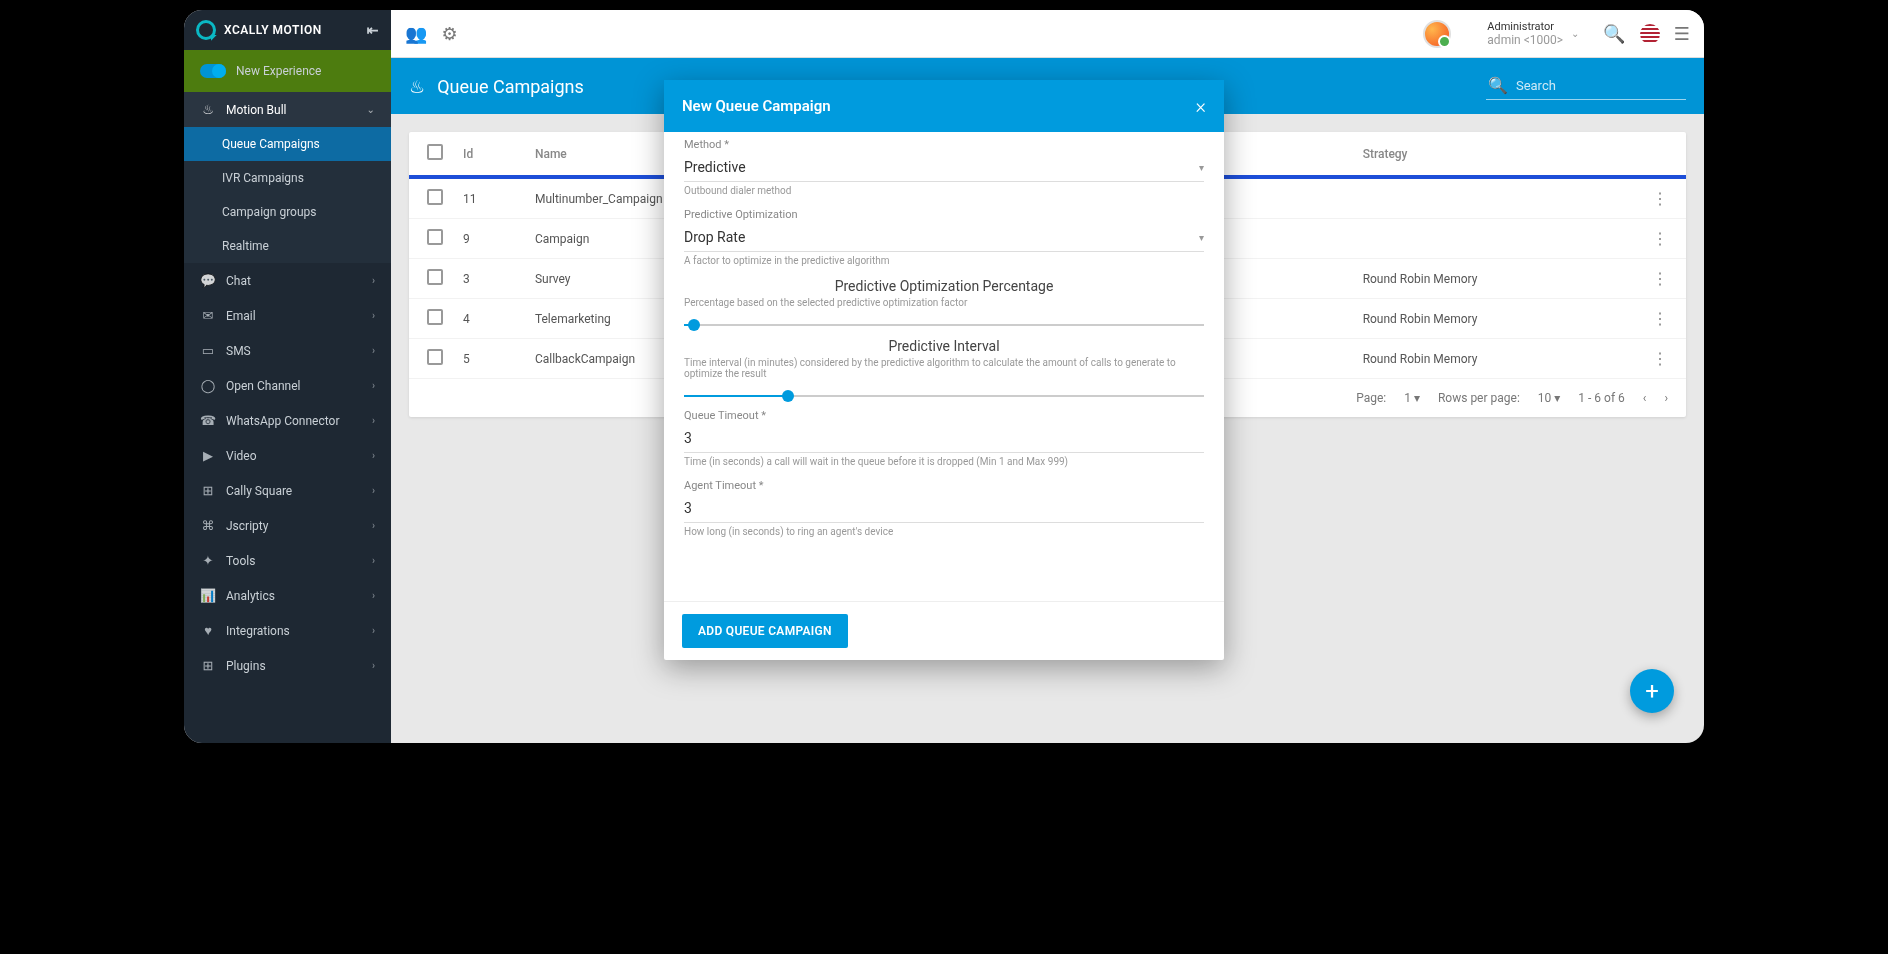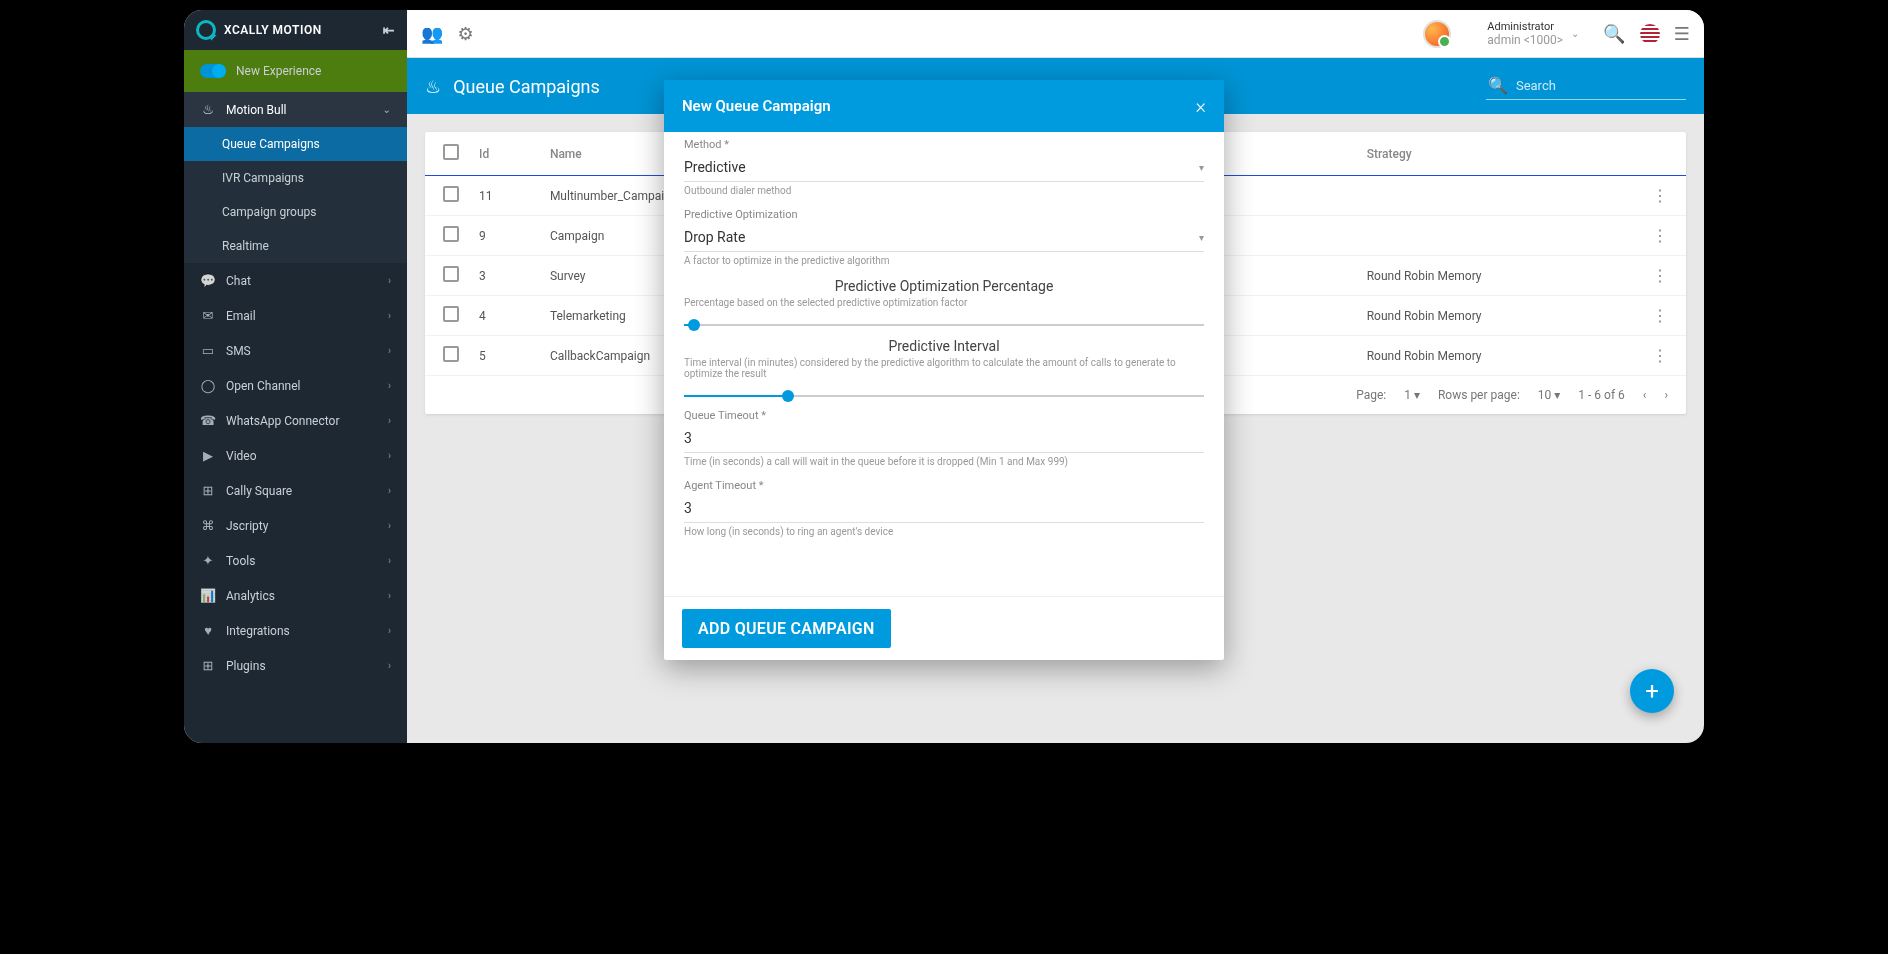--- a/index.html
+++ b/index.html
@@ -1,20 +1,20 @@
 <!DOCTYPE html>
 <html><head>
 <meta charset="utf-8">
 <style>
 * { margin: 0; padding: 0; box-sizing: border-box; font-family: -apple-system, BlinkMacSystemFont, "Segoe UI", Roboto, Arial, sans-serif; }
 body { background: #000; display: flex; justify-content: center; align-items: flex-start; padding: 10px 150px; }
 .app-window { width: 1520px; height: 733px; background: #e8e8e8; border-radius: 18px; overflow: hidden; position: relative; display: flex; box-shadow: 0 4px 20px rgba(0,0,0,0.3); }
 
 
-.sidebar { width: 223px; background: #1e2833; color: #c9d0d6; display: flex; flex-direction: column; flex-shrink: 0; }
+.sidebar { width: 207px; background: #1e2833; color: #c9d0d6; display: flex; flex-direction: column; flex-shrink: 0; }
 .sidebar-header { display: flex; align-items: center; padding: 10px 12px; gap: 8px; color: #fff; font-size: 12px; font-weight: 600; letter-spacing: 0.5px; }
 .logo-icon { width: 20px; height: 20px; border-radius: 50%; border: 3px solid #0ab8c4; position: relative; }
 .logo-icon::after { content:''; position:absolute; right:-2px; bottom:-2px; border:4px solid transparent; border-right-color:#0ab8c4; transform:rotate(45deg);}
 .collapse-icon { margin-left: auto; color:#c9d0d6; font-size:14px;}
 .sidebar-toggle { display:flex; align-items:center; padding: 14px 16px; gap:10px; font-size:12px; background:#4d7c0f; }
 .toggle-switch { width: 26px; height: 14px; background:#0094d6; border-radius:8px; position:relative;}
 .toggle-switch::after { content:''; width:14px; height:14px; background:#00aeef; border-radius:50%; position:absolute; right:0; top:0;}
 .nav { list-style:none; overflow-y:auto; }
 .nav-item { display:flex; align-items:center; padding: 10px 16px; font-size: 12px; cursor:pointer; gap:10px; }
 .nav-item .icon { width:16px; text-align:center; font-size:13px; opacity:0.8;}
@@ -39,21 +39,21 @@
 
 .page-header { background:#0094d6; color:#fff; height:56px; display:flex; align-items:center; padding:0 18px; gap:12px;}
 .page-header .ptitle { font-size:18px; font-weight:400;}
 .page-header .search-wrap{ margin-left:auto; display:flex; align-items:center; gap:8px; border-bottom:1px solid rgba(255,255,255,0.6); padding:4px 2px; width:200px;}
 .page-header .search-wrap input{ background:transparent; border:none; color:#fff; outline:none; font-size:13px; width:100%;}
 .page-header .search-wrap input::placeholder{color:rgba(255,255,255,0.8);}
 
 .content { padding: 18px; flex:1; }
 .card { background:#fff; border-radius:2px; box-shadow:0 1px 3px rgba(0,0,0,0.1); }
 table { width:100%; border-collapse:collapse; font-size:12px; color:#555;}
-th { text-align:left; padding:12px 10px; font-weight:500; color:#888; border-bottom:1px solid #1d4ed8;}
+th { text-align:left; padding:12px 10px; font-weight:500; color:#888; border-bottom:4px solid #1d4ed8;}
 td { padding:10px; border-bottom:1px solid #f2f2f2;}
 .chk { width:16px; height:16px; border:2px solid #999; border-radius:2px; display:inline-block;}
 .row-menu { color:#888; font-size:16px; cursor:pointer; text-align:right;}
 .pagination { display:flex; justify-content:flex-end; align-items:center; gap:18px; padding:12px 18px; font-size:12px; color:#777;}
 
 
 .modal-overlay { position:absolute; inset:0; background:rgba(0,0,0,0.0); display:flex; justify-content:center; pointer-events:none;}
 .modal { width:560px; background:#fff; margin-top:70px; height:580px; box-shadow:0 8px 30px rgba(0,0,0,0.35); display:flex; flex-direction:column; pointer-events:auto; border-radius:2px;}
 .modal-header { background:#009bde; color:#fff; padding:14px 18px; font-size:15px; font-weight:600; display:flex; align-items:center;}
 .modal-header .close { margin-left:auto; font-size:20px; cursor:pointer; font-weight:300;}
@@ -62,21 +62,21 @@
 .form-label { font-size:11px; color:#888; display:block; margin-bottom:2px;}
 .form-select { display:flex; justify-content:space-between; align-items:center; border-bottom:1px solid #ddd; padding:6px 0; font-size:14px; color:#333;}
 .form-select .caret{ font-size:10px; color:#999;}
 .form-hint { font-size:10px; color:#999; margin-top:3px;}
 .form-title { font-size:14px; color:#444; margin-bottom:2px; margin-top:8px;text-align:center;}
 .slider-track { height:2px; background:#ccc; position:relative; margin:16px 0 8px;}
 .slider-fill { position:absolute; height:2px; background:#009bde; left:0;}
 .slider-thumb { width:12px; height:12px; background:#009bde; border-radius:50%; position:absolute; top:-5px; transform:translateX(-50%);}
 .form-input { border:none; border-bottom:1px solid #ddd; padding:6px 0; font-size:14px; color:#333; width:100%; outline:none;}
 .modal-footer { padding:12px 18px; border-top:1px solid #eee;}
-.btn-primary { background:#009bde; color:#fff; border:none; padding:10px 16px; font-size:16px; font-weight:600; border-radius:2px; cursor:pointer; letter-spacing:0.3px;}
+.btn-primary { background:#009bde; color:#fff; border:none; padding:10px 16px; font-size:12px; font-weight:600; border-radius:2px; cursor:pointer; letter-spacing:0.3px;}
 
 .fab { position:absolute; right:30px; bottom:30px; width:44px; height:44px; border-radius:50%; background:#009bde; color:#fff; display:flex; align-items:center; justify-content:center; font-size:24px; box-shadow:0 4px 12px rgba(0,0,0,0.3); cursor:pointer;}
 
 th:first-child, td:first-child{ width:40px; padding-left:18px;}
 th:last-child, td:last-child{ width:40px; padding-right:18px;}
 </style>
 </head>
 <body>
 
 <div class="app-window">

